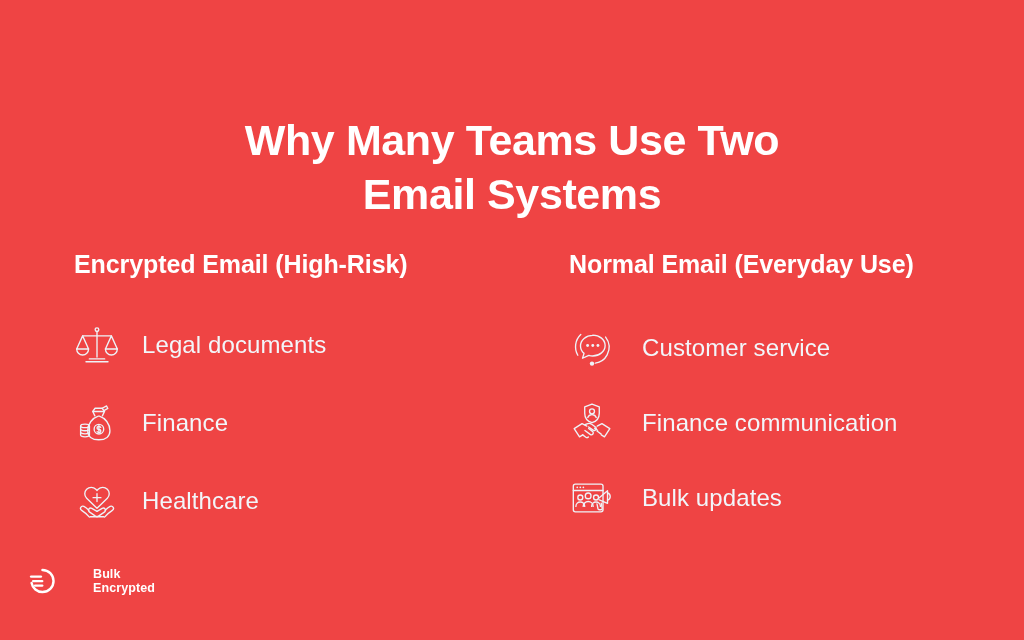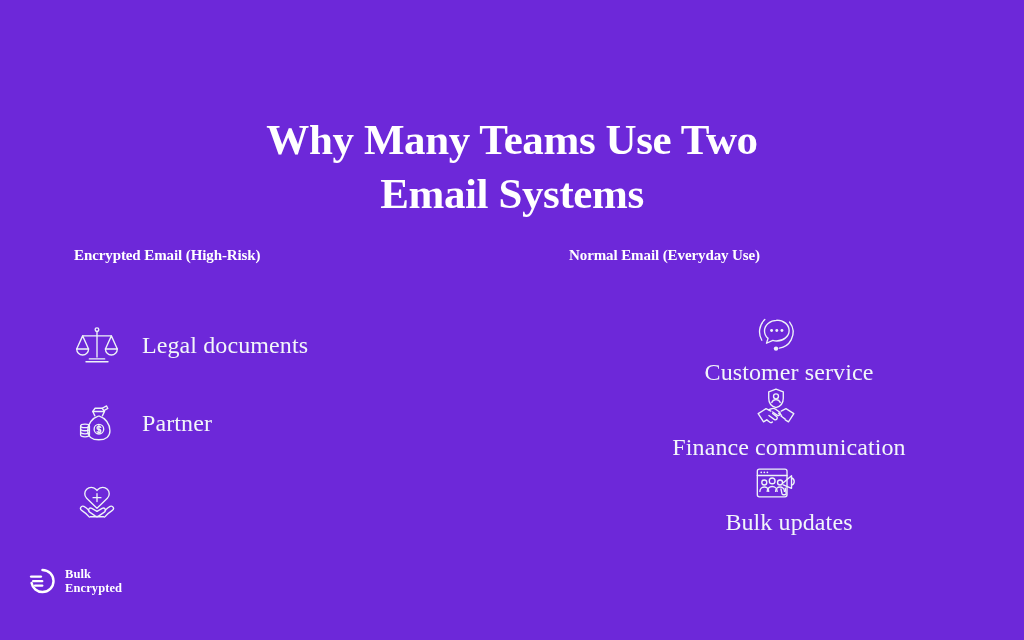--- a/index.html
+++ b/index.html
@@ -11,22 +11,21 @@
     width: 1024px;
     height: 640px;
     overflow: hidden;
     font-family: "Liberation Sans", sans-serif;
     position: relative;
     color: #ffffff;
   }
   .slide {
     position: absolute;
     inset: 0;
-    background: #6d28d9;
-    font-family: Liberation Serif, serif;
+    background: #ef4444;
   }
 
   
   .title {
     position: absolute;
     left: 0;
     right: 0;
     top: 84px;
     text-align: center;
     font-size: 43px;
@@ -39,21 +38,21 @@
 
   
   .col {
     position: absolute;
     top: 228px;
   }
   .col-left  { left: 74px;  width: 430px; }
   .col-right { left: 549px; width: 440px; margin-left: 20px; }
 
   .col-head {
-    font-size: 15px;
+    font-size: 25px;
     font-weight: 700;
     line-height: 30px;
     letter-spacing: -0.1px;
     color: #ffffff;
     white-space: nowrap;
   }
 
   .items {
     margin: 0;
     padding: 0;
@@ -61,21 +60,21 @@
     position: absolute;
     left: 0;
     top: 78px;
     width: 100%;
   }
   .item {
     display: flex;
     align-items: center;
     height: 78px;
   }
-  .col-right .item { height: 75px; flex-direction: column; }
+  .col-right .item { height: 75px; }
   .col-right .items { top: 82px; }
 
   .icon {
     width: 46px;
     height: 46px;
     flex: 0 0 46px;
     display: flex;
     align-items: center;
     justify-content: center;
     margin-right: 22px;
@@ -108,20 +107,21 @@
     white-space: nowrap;
   }
 
   
   .logo {
     position: absolute;
     left: 27px;
     top: 566px;
     display: flex;
     align-items: center;
+    gap: 28px;
   }
   .logo-mark {
     width: 30px;
     height: 30px;
     flex: 0 0 30px;
     margin-right: 8px;
   }
   .logo-mark svg { width: 30px; height: 30px; display: block; }
   .logo-text {
     font-size: 12.5px;
@@ -171,35 +171,36 @@
             <path d="M29.4 8.6l4.6-2.4 1.3 2.6-4 2.2"></path>
             <circle cx="26" cy="30.5" r="5"></circle>
             <path d="M26 26.8v7.4"></path>
             <path d="M27.9 28.6c-.5-.6-1.2-.9-1.9-.9-1.1 0-2 .7-2 1.6s.9 1.5 2 1.5 2 .7 2 1.6-.9 1.6-2 1.6c-.8 0-1.5-.3-1.9-.9"></path>
             <ellipse cx="11.5" cy="27" rx="4.6" ry="1.9"></ellipse>
             <path d="M6.9 27v9.6c0 1.1 2.1 1.9 4.6 1.9s4.6-.8 4.6-1.9V27"></path>
             <path d="M6.9 30.2c0 1.1 2.1 1.9 4.6 1.9s4.6-.8 4.6-1.9"></path>
             <path d="M6.9 33.4c0 1.1 2.1 1.9 4.6 1.9s4.6-.8 4.6-1.9"></path>
           </svg>
         </span>
-        <span class="item-label">Partner</span>
+        <span class="item-label">Finance</span>
       </li>
 
       <li class="item">
         <span class="icon">
           <svg viewBox="0 0 48 48">
             <path d="M24 31.5 13.2 21.2a6.6 6.6 0 0 1 0-9.4 6.9 6.9 0 0 1 9.6 0l1.2 1.2 1.2-1.2a6.9 6.9 0 0 1 9.6 0 6.6 6.6 0 0 1 0 9.4z"></path>
             <path d="M24 16.4v8.2"></path>
             <path d="M19.9 20.5h8.2"></path>
             <path d="M24 34.8l5.4-3.1c1-.6 2.3-.4 3 .5.8 1 .6 2.4-.4 3.1l-6.4 4.5a3.3 3.3 0 0 1-1.9.6H17"></path>
             <path d="M24 34.8l-5.4-3.1c-1-.6-2.3-.4-3 .5-.8 1-.6 2.4.4 3.1l6.4 4.5c.6.4 1.2.6 1.9.6H31"></path>
             <path d="M15.5 33.6c-1.6-1.5-3.4-2.9-5.2-3.9-1.2-.6-2.6-.2-3.2.9-.6 1.1-.2 2.5.9 3.2 3.1 2 5.9 4.4 8.1 7"></path>
             <path d="M32.5 33.6c1.6-1.5 3.4-2.9 5.2-3.9 1.2-.6 2.6-.2 3.2.9.6 1.1.2 2.5-.9 3.2-3.1 2-5.9 4.4-8.1 7"></path>
           </svg>
         </span>
+        <span class="item-label">Healthcare</span>
       </li>
 
     </ul>
   </section>
 
   <section class="col col-right">
     <h2 class="col-head">Normal Email (Everyday Use)</h2>
 
     <ul class="items">
 

